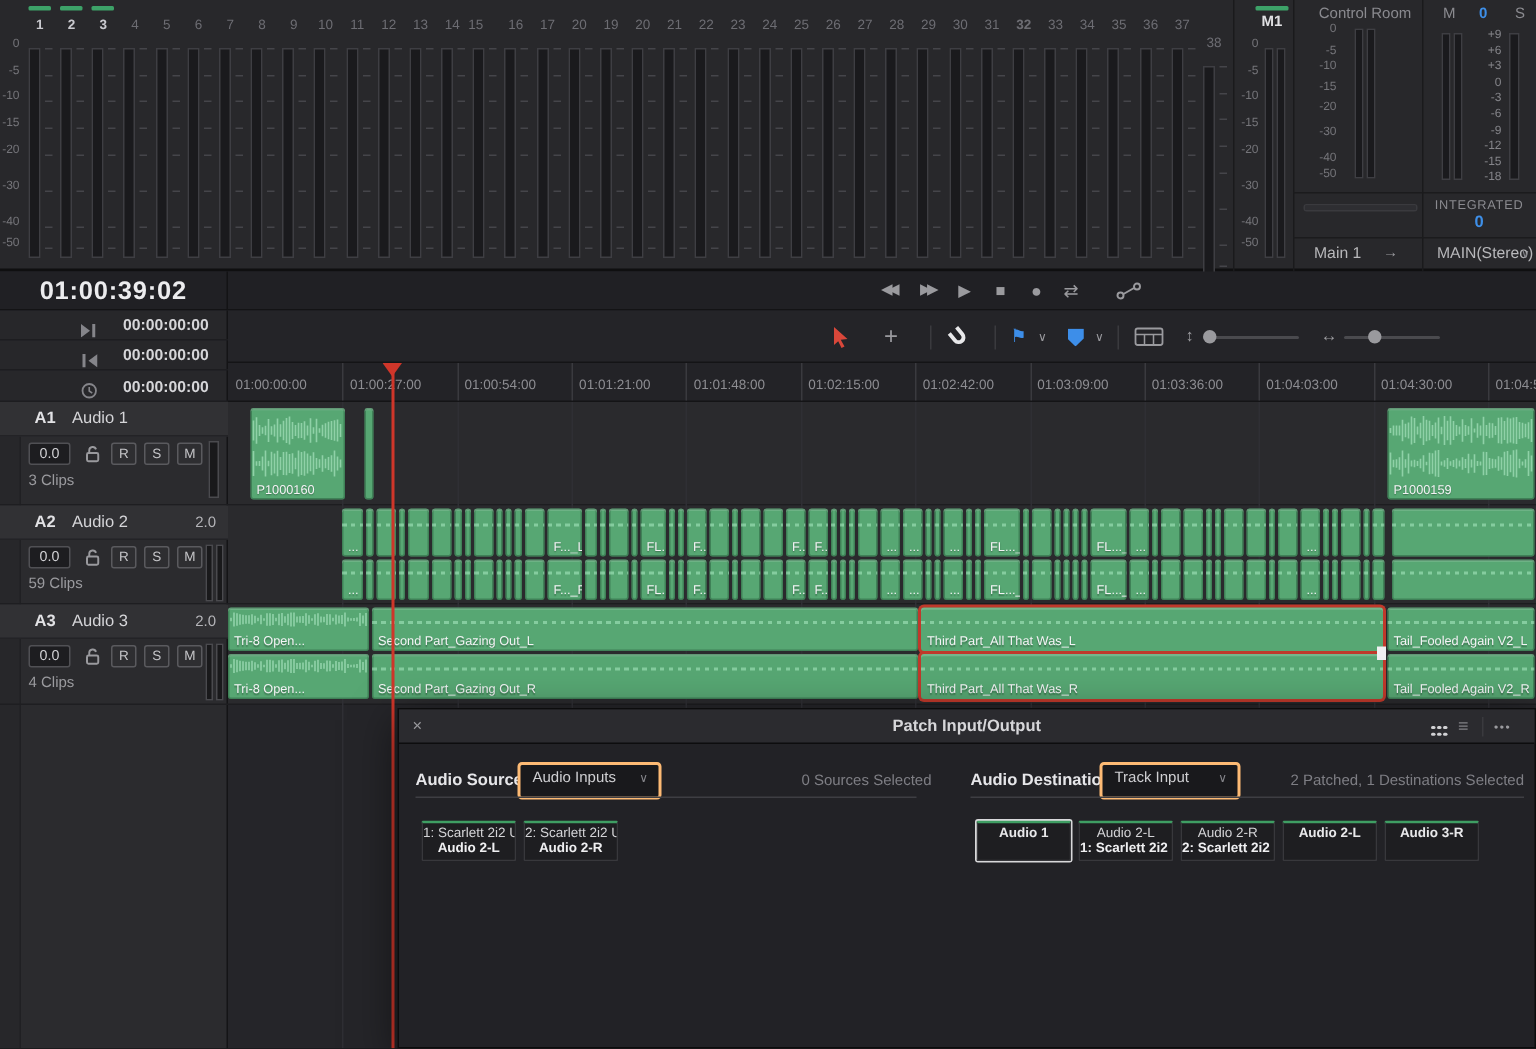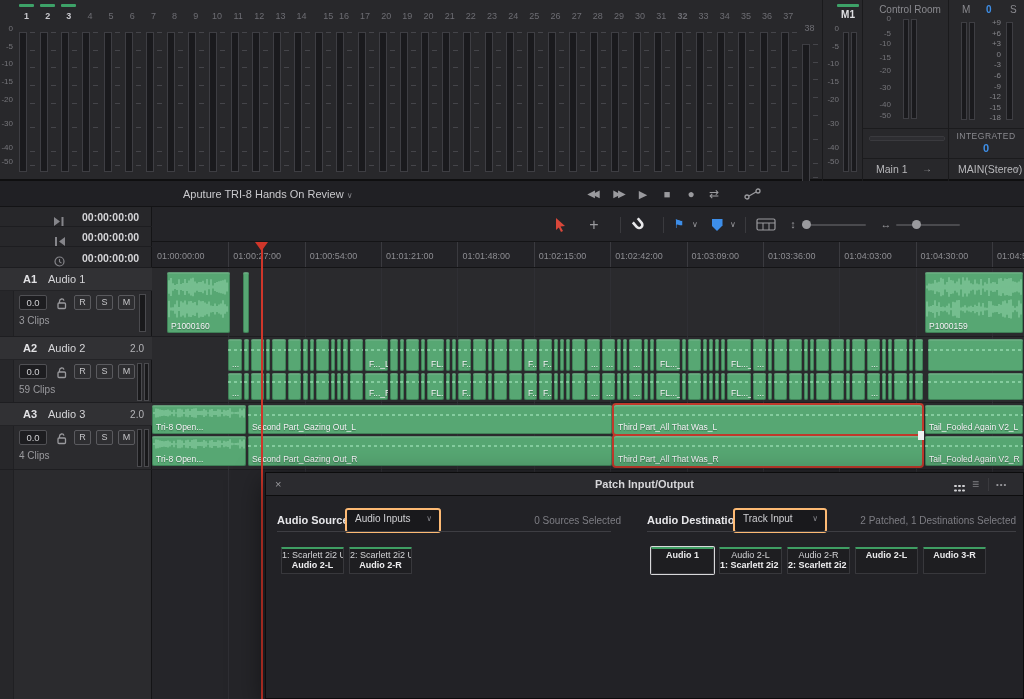--- a/index.html
+++ b/index.html
@@ -230,21 +230,21 @@
           <div style="position: absolute; left: 14px; top: 32px; width: 5px; height: 1px; background: rgb(69, 69, 74);"></div>
           <div style="position: absolute; left: 14px; top: 50px; width: 5px; height: 1px; background: rgb(69, 69, 74);"></div>
           <div style="position: absolute; left: 14px; top: 67px; width: 5px; height: 1px; background: rgb(69, 69, 74);"></div>
           <div style="position: absolute; left: 14px; top: 85px; width: 5px; height: 1px; background: rgb(69, 69, 74);"></div>
           <div style="position: absolute; left: 14px; top: 103px; width: 5px; height: 1px; background: rgb(69, 69, 74);"></div>
           <div style="position: absolute; left: 14px; top: 127px; width: 5px; height: 1px; background: rgb(69, 69, 74);"></div>
           <div style="position: absolute; left: 14px; top: 151px; width: 5px; height: 1px; background: rgb(69, 69, 74);"></div>
           <div style="position: absolute; left: 14px; top: 165px; width: 5px; height: 1px; background: rgb(69, 69, 74);"></div>
         </div>
         <div style="position: absolute; left: 312.24px; top: 0px; width: 21px; height: 181px;">
-          <div style="position: absolute; left: 0px; top: 11px; width: 21px; text-align: right; font-size: 9px; color: rgb(109, 109, 115);">15</div>
+          <div style="position: absolute; left: 0px; top: 11px; width: 21px; text-align: left; font-size: 9px; color: rgb(109, 109, 115);">15</div>
           <div style="position: absolute; left: 3px; top: 32px; width: 8px; height: 140px; background: rgb(26, 26, 29); border: 1px solid rgb(62, 62, 67);"></div>
           <div style="position: absolute; left: 14px; top: 32px; width: 5px; height: 1px; background: rgb(69, 69, 74);"></div>
           <div style="position: absolute; left: 14px; top: 50px; width: 5px; height: 1px; background: rgb(69, 69, 74);"></div>
           <div style="position: absolute; left: 14px; top: 67px; width: 5px; height: 1px; background: rgb(69, 69, 74);"></div>
           <div style="position: absolute; left: 14px; top: 85px; width: 5px; height: 1px; background: rgb(69, 69, 74);"></div>
           <div style="position: absolute; left: 14px; top: 103px; width: 5px; height: 1px; background: rgb(69, 69, 74);"></div>
           <div style="position: absolute; left: 14px; top: 127px; width: 5px; height: 1px; background: rgb(69, 69, 74);"></div>
           <div style="position: absolute; left: 14px; top: 151px; width: 5px; height: 1px; background: rgb(69, 69, 74);"></div>
           <div style="position: absolute; left: 14px; top: 165px; width: 5px; height: 1px; background: rgb(69, 69, 74);"></div>
         </div>
@@ -605,21 +605,21 @@
     <div class="abs" style="left:862px;top:158px;width:162px;height:1px;background:#1b1b1d"></div>
     <div>
       <div class="abs" style="left:876px;top:163px;font-size:10.5px;color:#b8b8bb">Main 1</div>
       <div class="abs" style="left:922px;top:163px;font-size:10px;color:#9a9a9e">→</div>
       <div class="abs" style="left:958px;top:163px;font-size:10.5px;color:#b8b8bb">MAIN(Stereo)</div>
       <div class="abs chev" style="left:1014px;top:165px">∨</div>
     </div>
   </div>
 
   <div id="tcbar">
-    <div id="tl-name"><span>Aputure TRI-8 Hands On Review</span> <span class="chev">∨</span></div>
+    <div id="bigtc">01:00:39:02</div>
     <div id="transport">
       <div class="tbtn" style="left:2px;width:20px;letter-spacing:-3px">◀◀</div>
       <div class="tbtn" style="left:28px;width:20px;letter-spacing:-3px">▶▶</div>
       <div class="tbtn" style="left:56px;width:14px;font-size:11px">▶</div>
       <div class="tbtn" style="left:80px;width:14px;font-size:11px">■</div>
       <div class="tbtn" style="left:104px;width:14px;font-size:12px">●</div>
       <div class="tbtn" style="left:126px;width:16px;font-size:12px">⇄</div>
       <div class="tbtn" style="left:162px;width:22px">
         <svg width="20" height="14" style="margin-top:6px">
             <circle cx="4" cy="10" r="2" fill="none" stroke="#9a9a9e" stroke-width="1.3"></circle>

